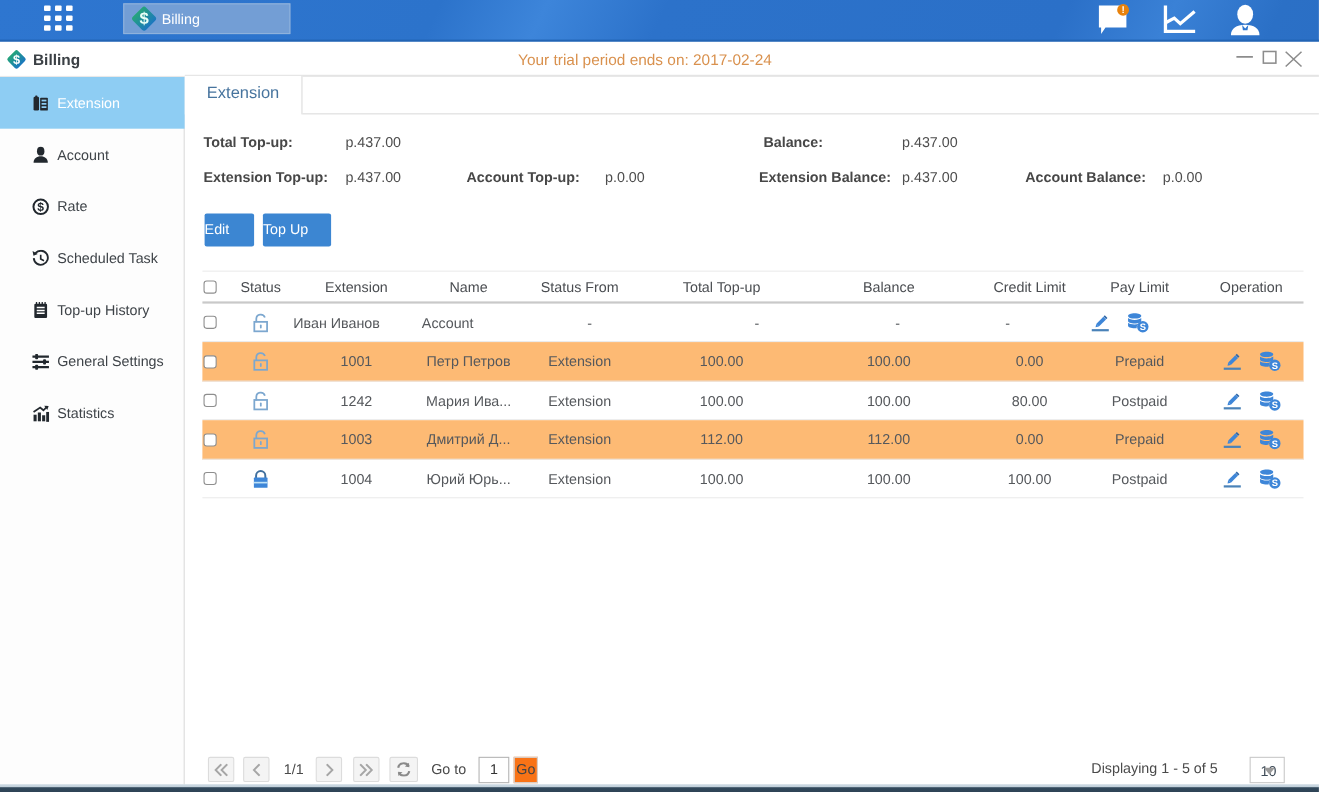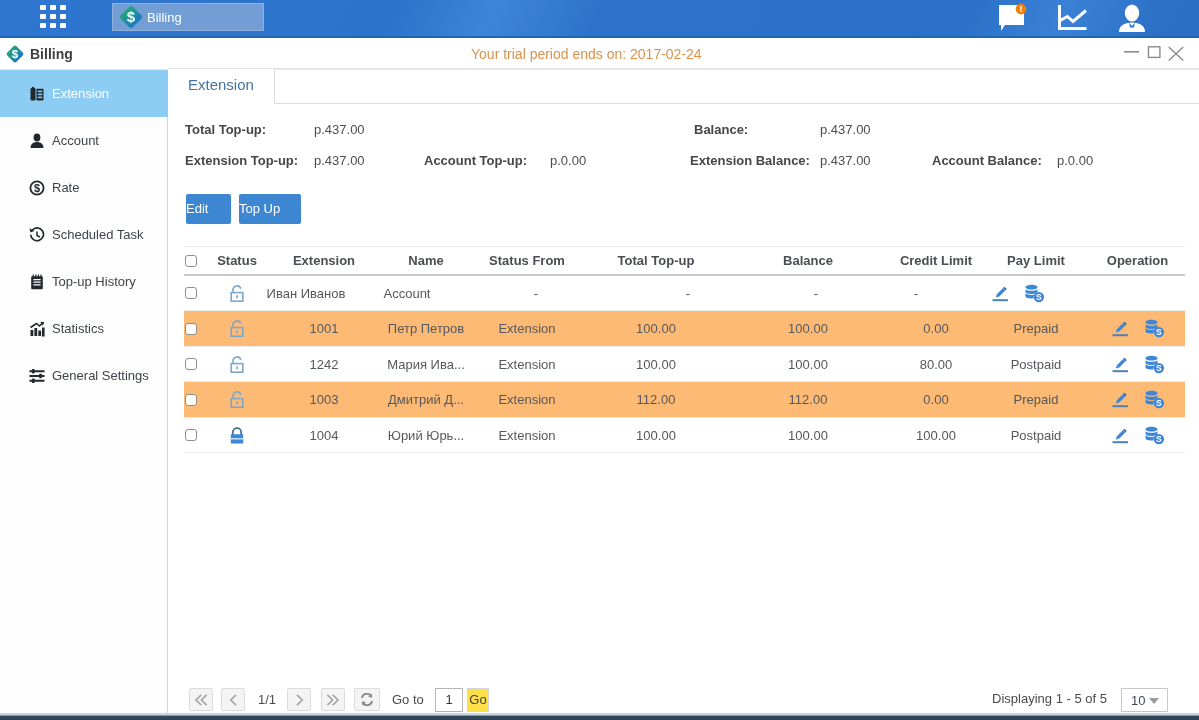--- a/index.html
+++ b/index.html
@@ -39,36 +39,36 @@
 .lab { position:absolute; font-size:13px; font-weight:bold; color:#474747; white-space:nowrap; }
 .val { position:absolute; font-size:13px; color:#4e4e4e; white-space:nowrap; }
 
 .btn { position:absolute; background:#3c86d2; color:#fff; font-size:13px; text-align:left; border-radius:2px; line-height:30px; height:30px; }
 
 
 #tbl { position:absolute; left:16px; top:176px; width:1001px; }
 .trow { position:relative; display:flex; width:1001px; }
 .trow div { flex:none; display:flex; align-items:center; justify-content:center; font-size:13px; color:#55585c; overflow:hidden; white-space:nowrap; }
 #thead { height:30px; border-top:1px solid #ececec; border-bottom:2px solid #c9c9c9; color:#4c4c4c; }
-#thead div { color:#4a4d51;font-weight:bold; }
+#thead div { color:#4a4d51; }
 .r { height:35px; border-bottom:1px solid #ebebeb; }
 .r.alt { height:36px; }
 .r.alt { background:#fdba74; }
 .c0{width:26px; justify-content:flex-start !important; padding-left:1px;} .c1{width:54px;} .c2{width:120px;} .c3{width:84px;} .c4{width:118px;}
 .c5{width:140px;} .c6{width:164px;} .c7{width:92px;} .c8{width:108px;} .c9{width:95px;}
 .cb { width:12px; height:12px; border:1px solid #8e8e8e; border-radius:3px; background:#fff; }
 
 
 #pager { position:absolute; left:0; top:618px; width:1031px; height:24px; }
 .pbtn { position:absolute; top:0; width:24px; height:23px; background:#f4f4f4; border:1px solid #dcdcdc; border-radius:2px; color:#a3a3a3; text-align:center; line-height:20px; font-size:16px; }
 .ptxt { position:absolute; font-size:13px; color:#4a4a4a; top:4px; }
 #goin { position:absolute; left:267px; top:0; width:28px; height:24px; border:1px solid #b5b5b5; background:#fff; font-size:13px; color:#333; text-align:center; line-height:22px; }
-#gobtn { position:absolute; left:299px; top:0; width:22px; height:24px; background:#fde047; border:1px solid #d5d5d5; font-size:13px; color:#444; text-align:center; line-height:22px; }
+#gobtn { position:absolute; left:299px; top:0; width:22px; height:24px; background:#f97316; border:1px solid #d5d5d5; font-size:13px; color:#444; text-align:center; line-height:22px; }
 #disp { position:absolute; right:92px; top:3px; font-size:13px; color:#4a4a4a; }
-#psize { position:absolute; right:31px; top:0; width:47px; height:24px; border:1px solid #c9c9c9; background:#fff; }
+#psize { position:absolute; right:31px; top:0; width:32px; height:24px; border:1px solid #c9c9c9; background:#fff; }
 #psize .n { position:absolute; left:9px; top:4px; font-size:13px; color:#3e4b57; }
 #psize .tri { position:absolute; right:8px; top:9px; width:0; height:0; border-left:5px solid transparent; border-right:5px solid transparent; border-top:6px solid #9a9a9a; }
 
 
 #bstrip { position:absolute; left:0; top:713px; width:1199px; height:7px; background:linear-gradient(#c8d6e0 0%,#c8d6e0 28%,#32495c 45%,#2e4355 100%); }
 </style>
 </head>
 <body>
 <div id="page">
 
@@ -182,43 +182,43 @@
           <path d="M4.4 5.6 h7.2 M4.4 8.2 h7.2 M4.4 10.8 h7.2"></path>
         </g>
         <g stroke="#22282e" stroke-width="1.2">
           <path d="M4.2 0.6 v2.6 M6.8 0.6 v2.6 M9.4 0.6 v2.6 M12 0.6 v2.6"></path>
         </g>
       </svg>
       <span class="lb">Top-up History</span>
     </div>
     <div class="sitem">
       <svg class="ic" viewBox="0 0 16 16">
+          <g stroke="#22282e" stroke-width="2" fill="none">
+        <path d="M0.5 3.2 h15 M0.5 8 h15 M0.5 12.8 h15"></path>
+      </g>
+          <g fill="#22282e">
+        <rect x="3" y="0.9" width="2.6" height="4.6" rx="0.7"></rect>
+        <rect x="10.2" y="5.7" width="2.6" height="4.6" rx="0.7"></rect>
+        <rect x="3" y="10.5" width="2.6" height="4.6" rx="0.7"></rect>
+      </g>
+        </svg>
+      <span class="lb">General Settings</span>
+    </div>
+    <div class="sitem">
+      <svg class="ic" viewBox="0 0 16 16">
           <g fill="#22282e">
         <rect x="1.5" y="9" width="2.8" height="6"></rect>
         <rect x="5.4" y="7" width="2.8" height="8"></rect>
         <rect x="9.3" y="9.5" width="2.8" height="5.5"></rect>
         <rect x="13" y="6.5" width="2.6" height="9"></rect>
         <path d="M1.5 6.5 l6 -4 l3 2.5 l3.5 -3.5" stroke="#22282e" stroke-width="1.6" fill="none"></path>
         <path d="M11.2 0.8 l4 0.2 l-1.2 3.8 z"></path>
       </g>
         </svg>
       <span class="lb">Statistics</span>
-    </div>
-    <div class="sitem">
-      <svg class="ic" viewBox="0 0 16 16">
-          <g stroke="#22282e" stroke-width="2" fill="none">
-        <path d="M0.5 3.2 h15 M0.5 8 h15 M0.5 12.8 h15"></path>
-      </g>
-          <g fill="#22282e">
-        <rect x="3" y="0.9" width="2.6" height="4.6" rx="0.7"></rect>
-        <rect x="10.2" y="5.7" width="2.6" height="4.6" rx="0.7"></rect>
-        <rect x="3" y="10.5" width="2.6" height="4.6" rx="0.7"></rect>
-      </g>
-        </svg>
-      <span class="lb">General Settings</span>
     </div>
   </div>
 
   <div id="main">
     <div id="tabrow">
       <div id="tab1">Extension</div>
       <div id="tabline"></div>
     </div>
 
     <span class="lab" style="left:17px;top:52px">Total Top-up:</span>

